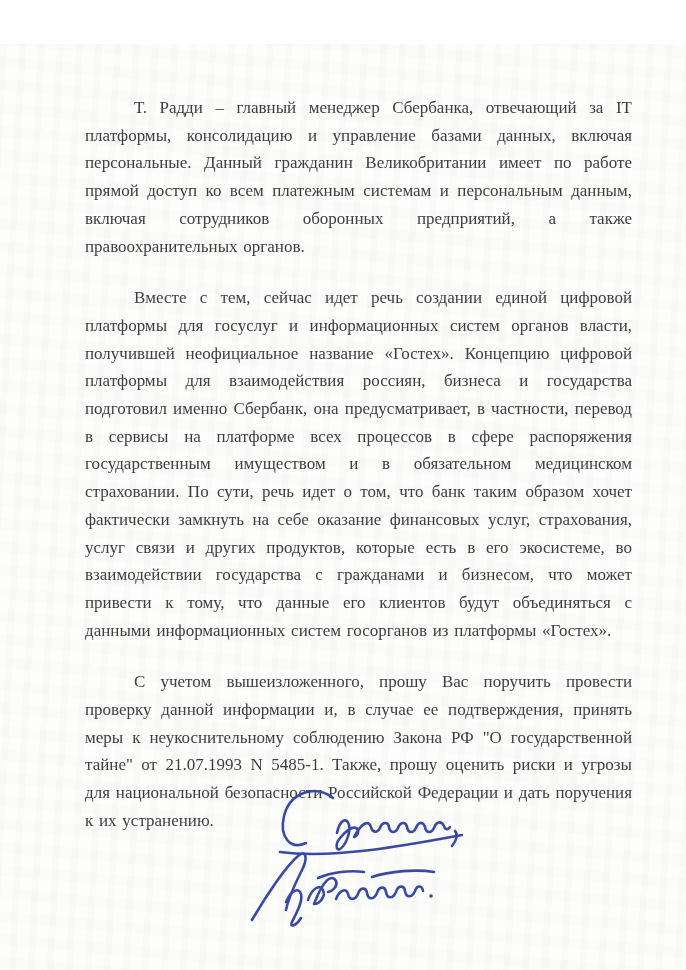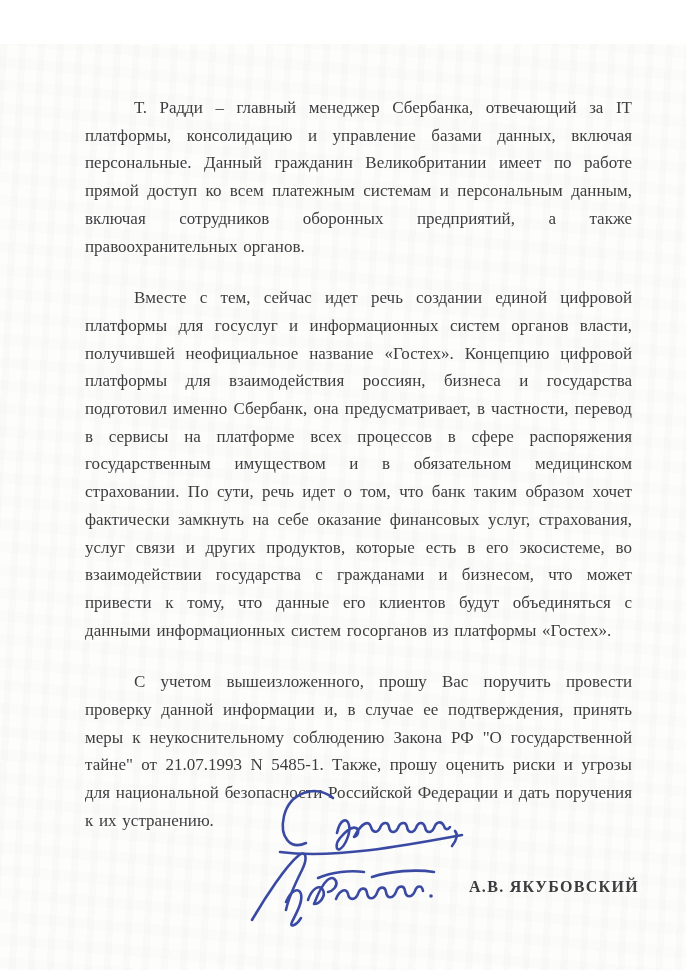--- a/index.html
+++ b/index.html
@@ -108,18 +108,17 @@
   <svg class="handwriting signature-svg" width="200" height="85" viewBox="0 0 200 85" role="img" aria-label="Якубовский (подпись)">
     <path d="M8,76 C22,52 42,22 54,12 C62,5 64,14 58,26 C50,42 44,56 42,66"></path>
     <path d="M42,58 C47,46 55,43 57,50 C59,57 53,68 48,78 C45,84 52,82 57,74"></path>
     <path d="M64,56 C68,44 76,40 79,46 C82,52 76,60 70,60 C80,34 88,30 92,37 C94,42 89,47 84,48"></path>
     <path d="M74,34 C88,28 106,26 120,28"></path>
     <path d="M92,55 C96,45 103,44 104,50 C105,56 111,57 114,50 C116,43 122,43 123,49 C124,56 130,56 133,49 C135,42 141,42 142,48 C143,55 149,55 152,48 C154,41 160,41 161,47 C162,54 168,54 171,47 C173,41 178,41 179,47"></path>
     <path d="M128,33 C146,27 172,25 190,28"></path>
     <circle class="dot" cx="187" cy="52" r="1.8"></circle>
   </svg>
 
-  <div class="signatory">А.В. ЯКУБОВСКИЙ</div>
 
 
   <div class="scan-line"></div>
 
 </div>
 
 </body></html>

